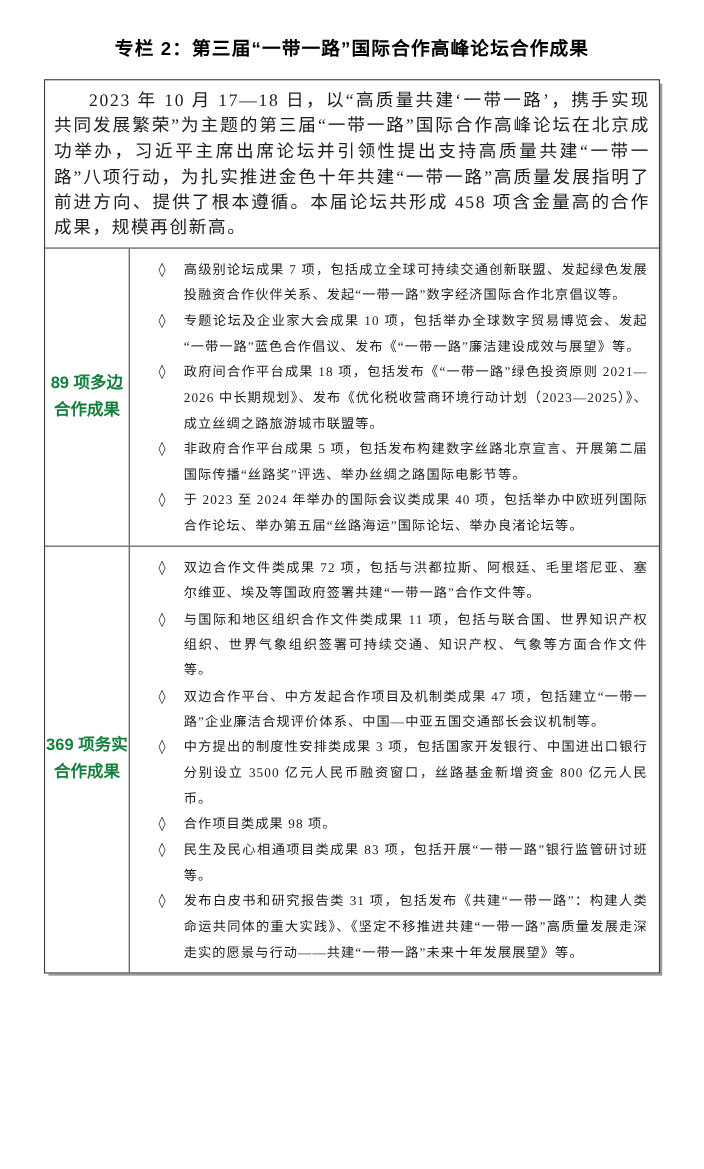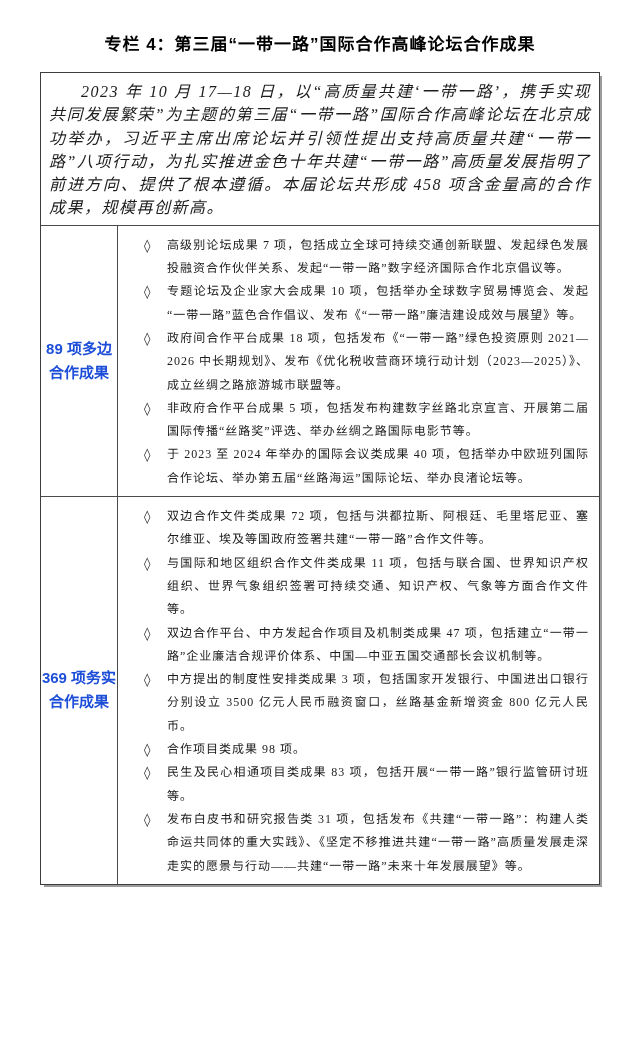--- a/index.html
+++ b/index.html
@@ -33,21 +33,20 @@
     background: #ffffff;
   }
   .row {
     border-bottom: 1px solid #4a4a4a;
   }
   .row:last-child {
     border-bottom: none;
   }
   .intro-cell {
     padding: 7px 8px 5px 8px;
-    font-style: italic;
   }
   .intro-cell p {
     margin: 0;
     font-size: 16px;
     line-height: 23.3px;
     letter-spacing: 1.5px;
     text-indent: 2em;
     text-align: justify;
   }
   .section {
@@ -60,21 +59,21 @@
     border-right: 1px solid #4a4a4a;
     display: flex;
     flex-direction: column;
     justify-content: center;
     align-items: center;
     text-align: center;
     font-family: "Liberation Sans", "DejaVu Sans", sans-serif;
     font-weight: bold;
     font-size: 15px;
     line-height: 24px;
-    color: #1d4ed8;
+    color: #15803d;
   }
   .content-cell {
     flex: 1;
     padding: 8px 10px 6px 26px;
     min-width: 0;
   }
   .item {
     display: flex;
     align-items: flex-start;
   }
@@ -94,21 +93,21 @@
     letter-spacing: 1px;
     text-align: justify;
     min-width: 0;
   }
 </style>
 </head>
 <body>
 
 <div class="page">
 
-  <h1 class="title">专栏 4：第三届“一带一路”国际合作高峰论坛合作成果</h1>
+  <h1 class="title">专栏 2：第三届“一带一路”国际合作高峰论坛合作成果</h1>
 
   <div class="box">
 
     <div class="row">
       <div class="intro-cell">
         <p>2023 年 10 月 17—18 日，以“高质量共建‘一带一路’，携手实现共同发展繁荣”为主题的第三届“一带一路”国际合作高峰论坛在北京成功举办，习近平主席出席论坛并引领性提出支持高质量共建“一带一路”八项行动，为扎实推进金色十年共建“一带一路”高质量发展指明了前进方向、提供了根本遵循。本届论坛共形成 458 项含金量高的合作成果，规模再创新高。</p>
       </div>
     </div>
 
     <div class="row section">

